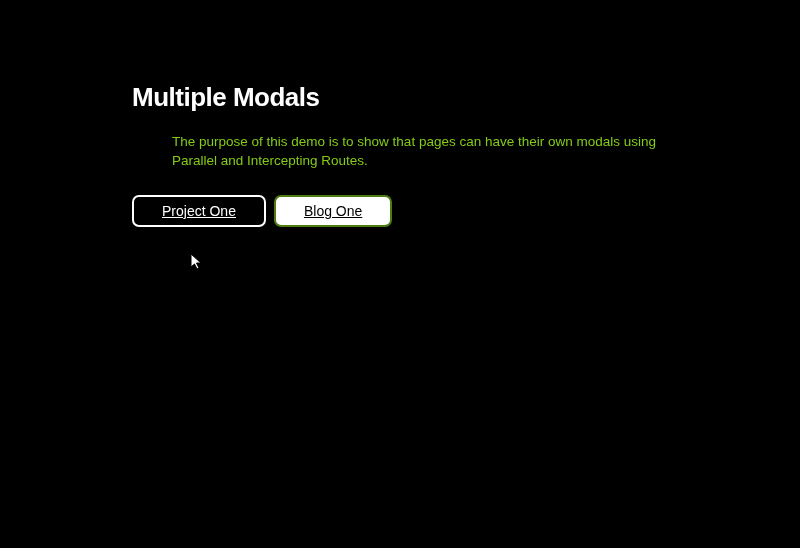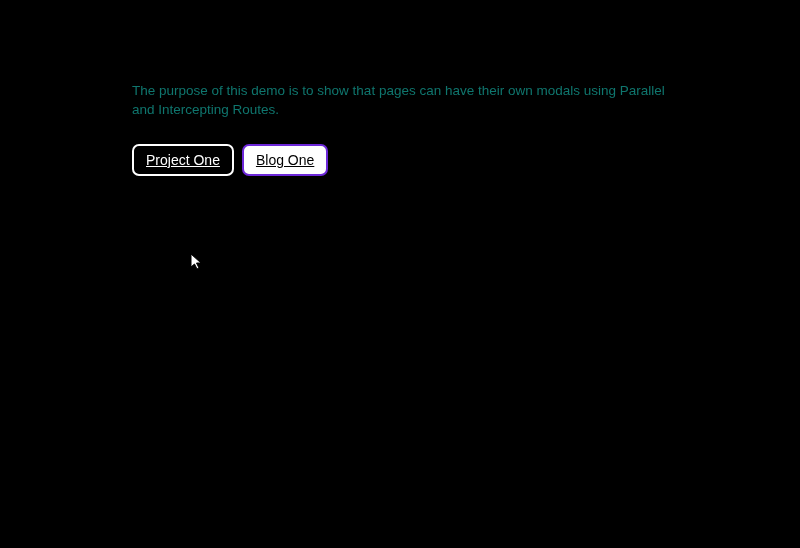--- a/index.html
+++ b/index.html
@@ -23,59 +23,61 @@
     .page-title {
       font-size: 26px;
       font-weight: 800;
       letter-spacing: -0.5px;
       margin-bottom: 20px;
     }
     .description {
       font-size: 13.5px;
       line-height: 1.4;
       margin-bottom: 12px;
-      color: #0f766e;
+      color: #84cc16;
+      margin-left: 40px;
     }
     .button-row {
       display: flex;
       gap: 8px;
       margin-top: 24px;
     }
     .btn {
       display: inline-block;
-      padding: 6px 12px;
+      padding: 6px 28px;
       border-radius: 7px;
       font-size: 14px;
       text-decoration: underline;
       cursor: pointer;
       font-family: inherit;
     }
     .btn-outline {
       background: #000000;
       color: #ffffff;
       border: 2px solid #ffffff;
     }
     .btn-filled {
       background: #ffffff;
       color: #000000;
-      border: 2px solid #6d28d9;
+      border: 2px solid #4d7c0f;
     }
     .cursor {
       position: absolute;
       left: 190px;
       top: 253px;
       width: 14px;
       height: 18px;
       pointer-events: none;
     }
   </style>
 </head>
 <body>
 
 <div class="container">
+  <h1 class="page-title">Multiple Modals</h1>
   <p class="description">The purpose of this demo is to show that pages can have their own modals using Parallel and Intercepting Routes.</p>
   <div class="button-row">
     <a class="btn btn-outline">Project One</a>
     <a class="btn btn-filled">Blog One</a>
   </div>
 </div>
 
 <svg class="cursor" viewBox="0 0 14 18" xmlns="http://www.w3.org/2000/svg">
   <path d="M1 1 L1 14 L4.5 11 L7 16 L9 15 L6.5 10 L11 10 Z" fill="#ffffff" stroke="#000000" stroke-width="1"></path>
 </svg>

